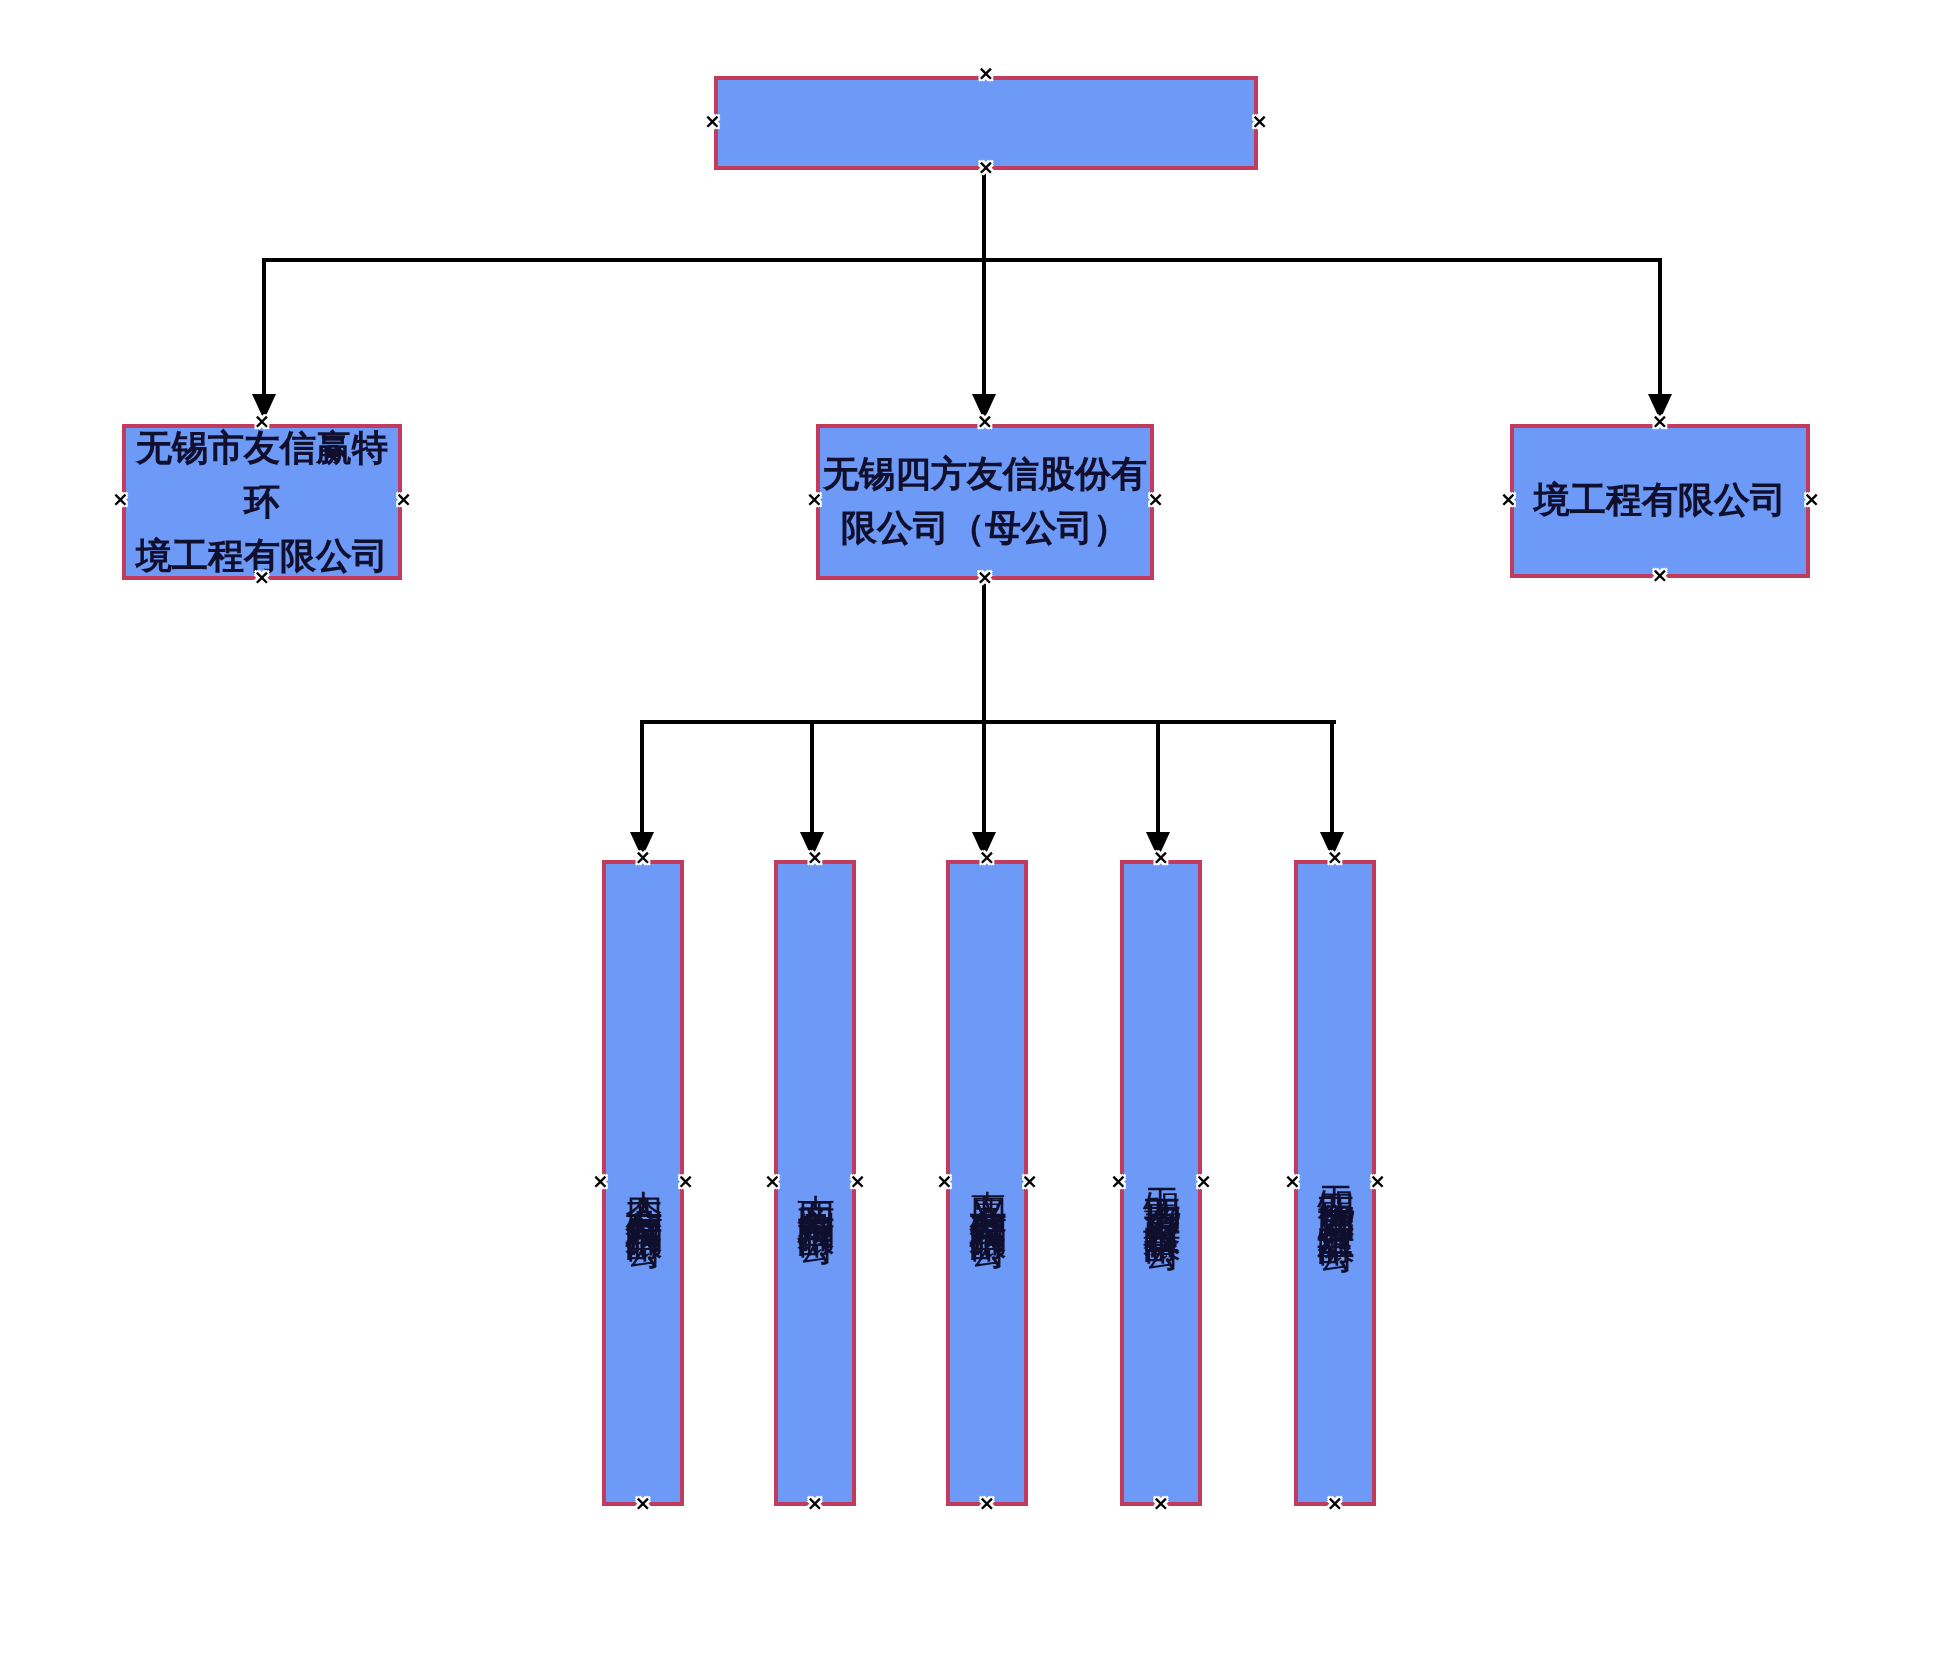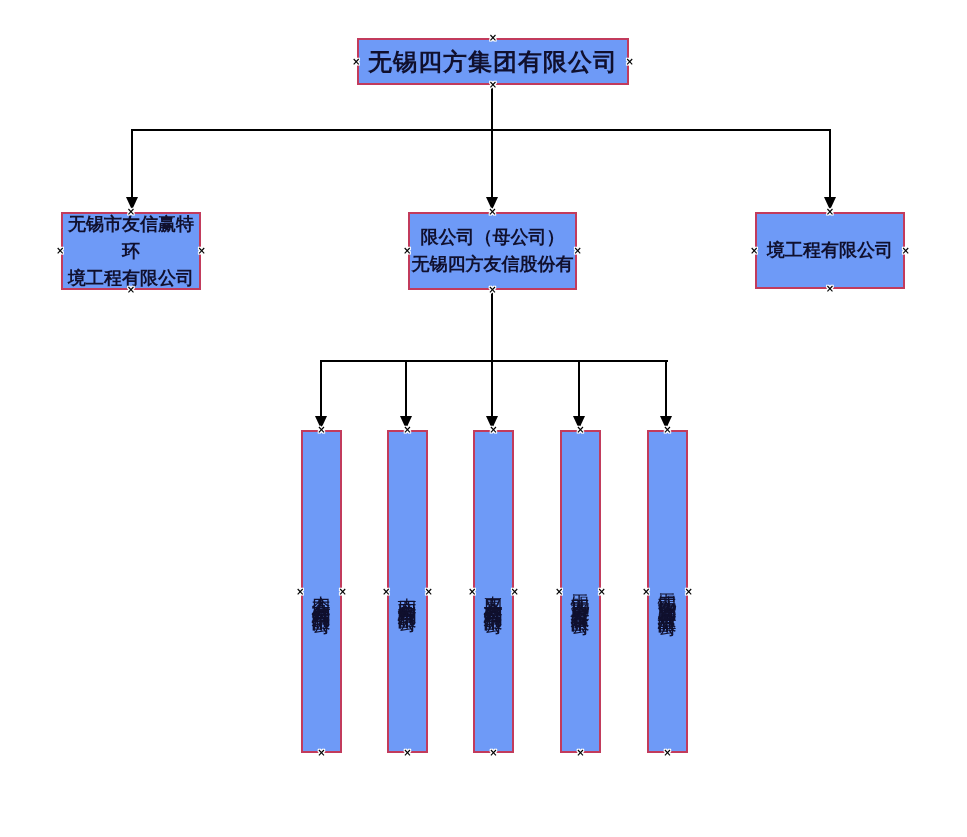--- a/index.html
+++ b/index.html
@@ -124,42 +124,41 @@
   <div class="arrow a5"></div>
   <div class="arrow a6"></div>
   <div class="arrow a7"></div>
   <div class="arrow a8"></div>
 
   <div class="box b-root">
     <span class="handle h-top">×</span>
     <span class="handle h-bottom">×</span>
     <span class="handle h-left">×</span>
     <span class="handle h-right">×</span>
-    <div class="label">无锡四方集团有限公司</div>
   </div>
 
   <div class="box l2 b-l2a">
     <span class="handle h-top">×</span>
     <span class="handle h-bottom">×</span>
     <span class="handle h-left">×</span>
     <span class="handle h-right">×</span>
     <div class="label">
       <div>无锡市友信赢特环</div>
       <div>境工程有限公司</div>
     </div>
   </div>
 
   <div class="box l2 b-l2b">
     <span class="handle h-top">×</span>
     <span class="handle h-bottom">×</span>
     <span class="handle h-left">×</span>
     <span class="handle h-right">×</span>
     <div class="label">
+      <div>无锡四方友信股份有</div>
       <div>限公司（母公司）</div>
-      <div>无锡四方友信股份有</div>
     </div>
   </div>
 
   <div class="box l2 b-l2c">
     <span class="handle h-top">×</span>
     <span class="handle h-bottom">×</span>
     <span class="handle h-left">×</span>
     <span class="handle h-right">×</span>
     <div class="label">
       <div>境工程有限公司</div>

